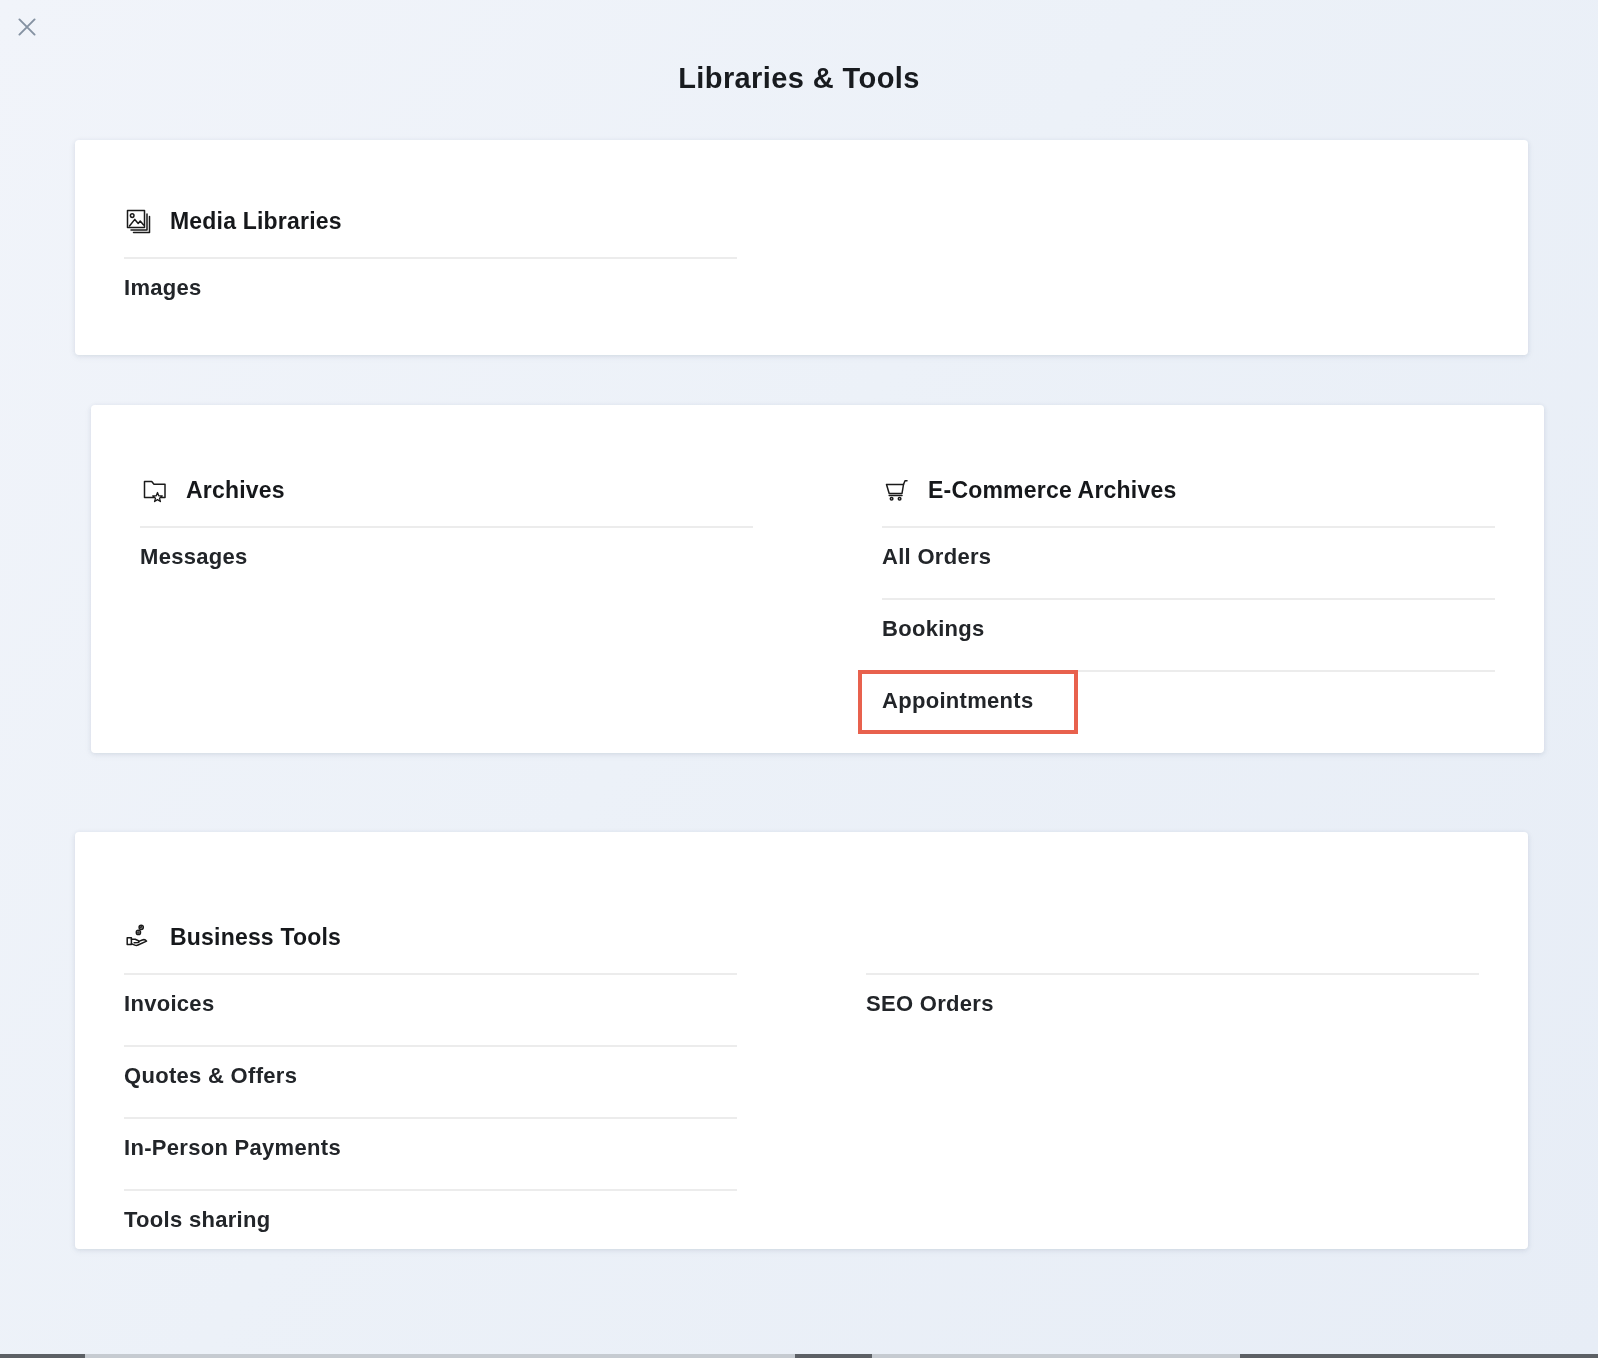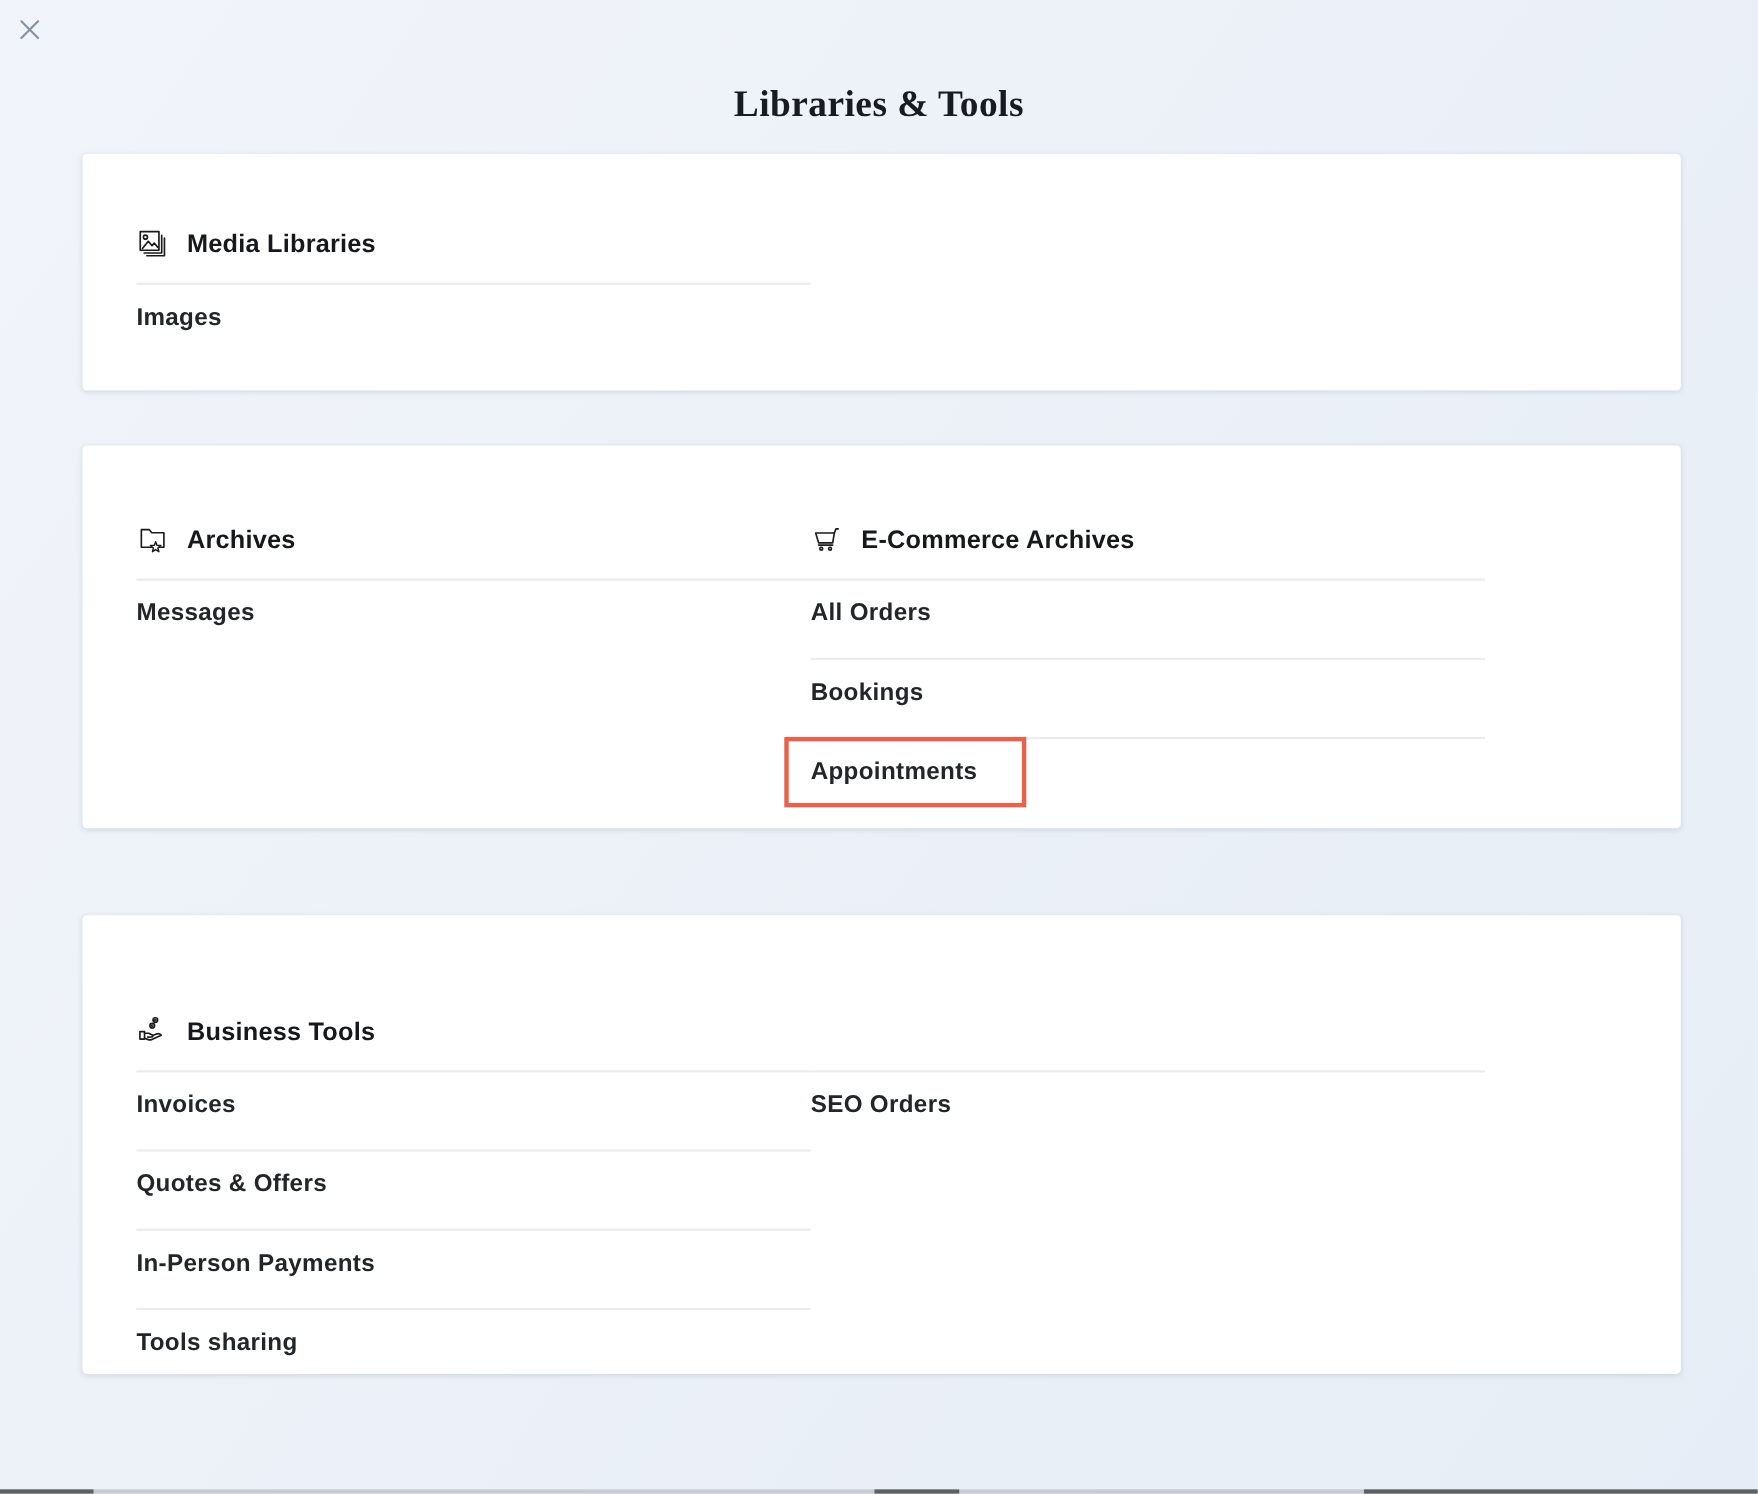--- a/index.html
+++ b/index.html
@@ -12,34 +12,34 @@
     overflow:hidden;
   }
   .close-btn {
     position:absolute; left:14px; top:13px;
     width:28px; height:28px;
     background:none; border:none; padding:0; cursor:pointer;
   }
   .close-btn svg { width:26px; height:26px; display:block; }
   .page-title {
     position:absolute; top:62px; left:0; right:0;
-    margin:14px; text-align:center;
-    font-size:34px; font-weight:600; letter-spacing:0.4px; color:#181b1f;font-family:Liberation Serif, serif;
+    margin:0; text-align:center;
+    font-size:29px; font-weight:600; letter-spacing:0.4px; color:#181b1f;
   }
   .card {
     position:absolute; left:75px; width:1453px;
     background:#ffffff; border-radius:4px;
     box-shadow:0 1px 4px rgba(50,70,100,0.10), 0 2px 8px rgba(50,70,100,0.05);
     box-sizing:border-box;
-    display:grid; grid-template-columns:613px 613px; 
+    display:grid; grid-template-columns:613px 613px; column-gap:129px;
     padding-left:49px; padding-right:49px;
     align-content:start;
   }
   .card-1 { top:140px; height:215px; padding-top:64px; }
-  .card-2 { top:405px; height:348px; padding-top:68px; }
+  .card-2 { top:405px; height:348px; padding-top:68px;margin-left:16px; }
   .card-3 { top:832px; height:417px; padding-top:88px; }
   .sec-header {
     display:flex; align-items:center; gap:16px;
     height:34px; margin-bottom:19px;
   }
   .sec-header .icon { width:30px; height:30px; flex:0 0 auto; }
   .sec-header .icon svg { width:30px; height:30px; display:block; }
   .sec-title { font-size:23px; font-weight:700; letter-spacing:0.2px; color:#16181b; }
   .sec-header-spacer { height:53px; }
   .item {

